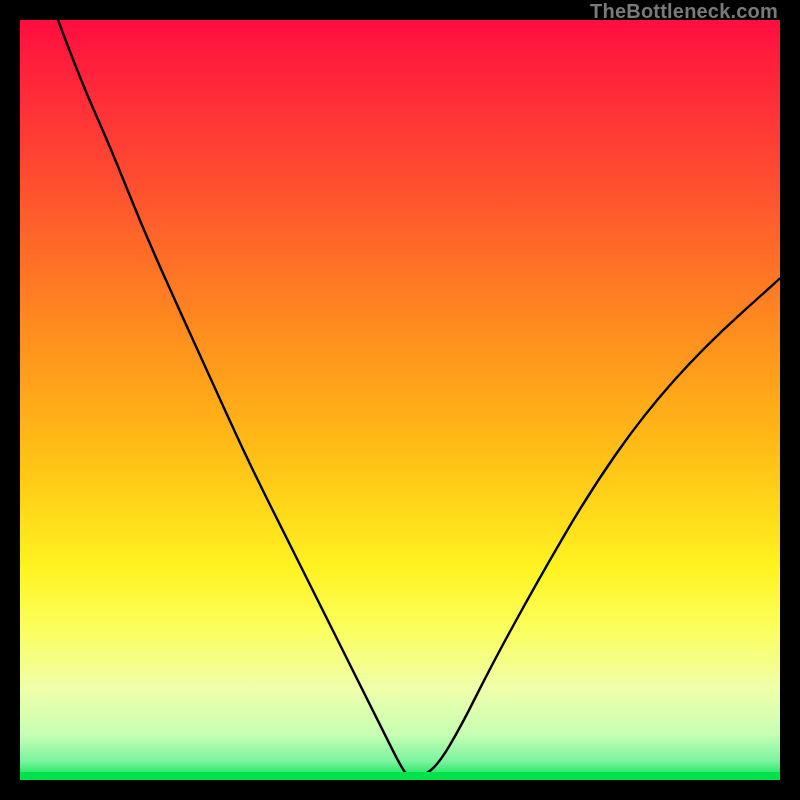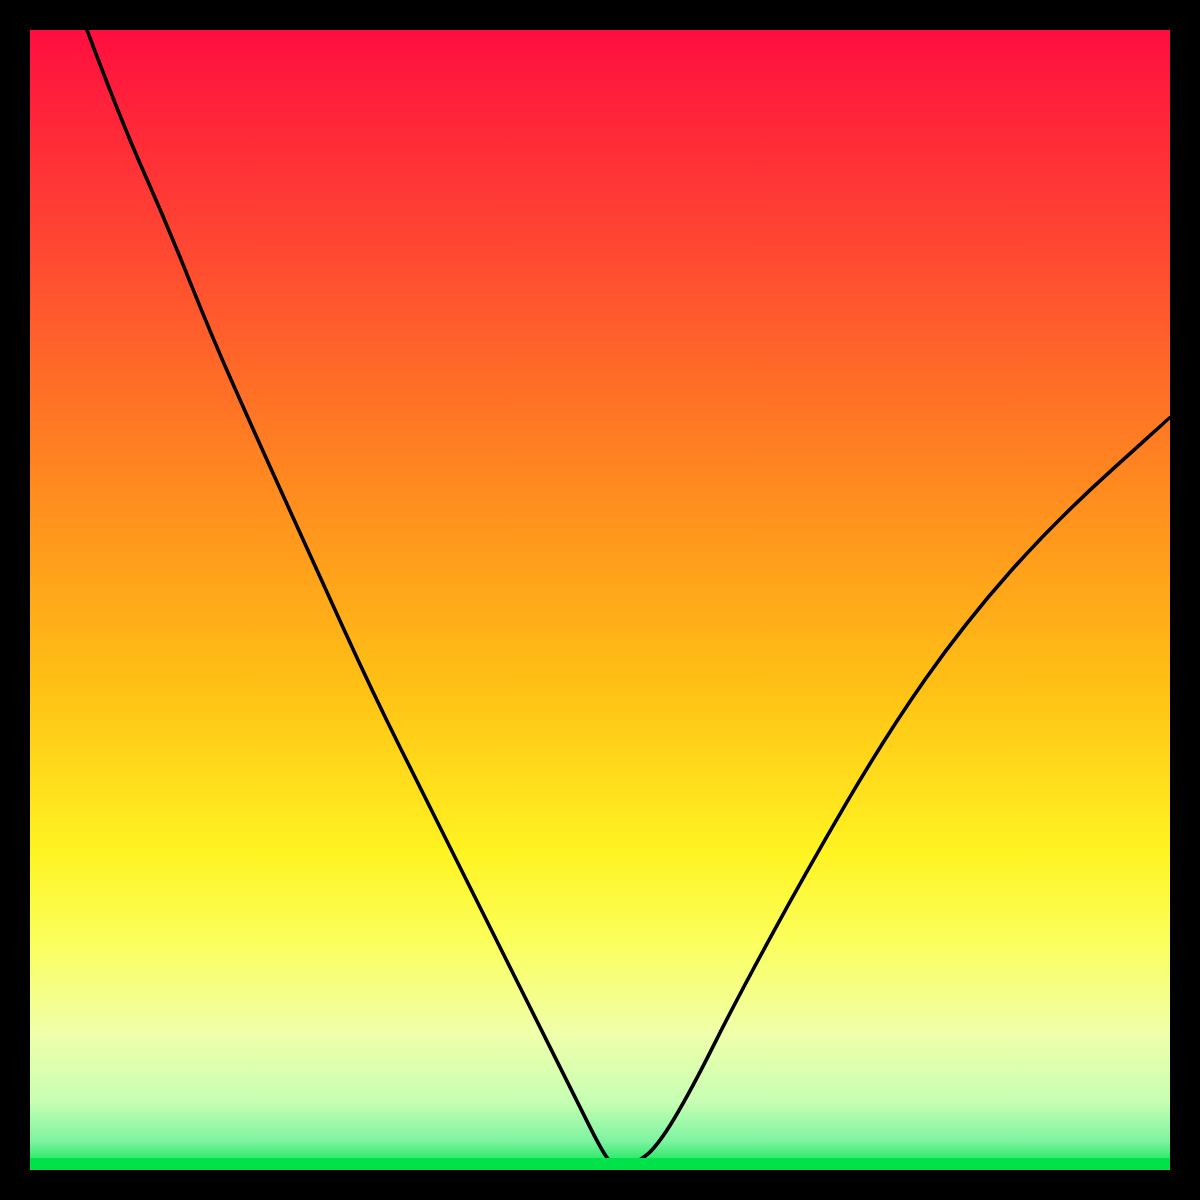--- a/index.html
+++ b/index.html
@@ -68,13 +68,14 @@
             <stop offset="100%" stop-color="#00e24a"></stop>
           </linearGradient>
       </defs>
       <rect id="bg-rect" x="0" y="0" width="760" height="760" fill="url(#bg-grad)"></rect>
       <path id="curve-path" fill="none" d="M 38 0 Q 60.800000000000004 60.799999999999955 76 95 Q 91.2 129.20000000000005 106.4 167.20000000000005 Q 121.60000000000001 205.20000000000005 136.8 239.4 Q 152 273.59999999999997 171 315.4 Q 190 357.2 209 399 Q 228 440.8 247 478.79999999999995 Q 266 516.8 285 554.8 Q 304 592.8 323 630.8 Q 342 668.8 353.4 691.5999999999999 Q 364.8 714.4 372.4 729.5999999999999 Q 380 744.8 383.8 750.5 Q 387.6 756.2 391.4 756.58 Q 395.2 756.96 399 756.58 Q 402.8 756.2 410.40000000000003 750.5 Q 418.00000000000006 744.8 429.4 725.8 Q 440.79999999999995 706.8 456 676.4 Q 471.2 646 494 604.2 Q 516.8000000000001 562.4 543.4000000000001 516.8 Q 570 471.2 596.5999999999999 433.2 Q 623.1999999999999 395.2 653.5999999999999 361 Q 684 326.8 722 292.6 T 760 258.4" stroke="#000000" stroke-width="2.4" stroke-linecap="round"></path>
       <ellipse id="marker-ellipse" cx="395.2" cy="756.96" rx="7" ry="5" fill="#c98374"></ellipse>
     </svg>
     <div class="bottom-band"></div>
   </div>
 
+  <div class="watermark">TheBottleneck.com</div>
 </div>
 
 </body></html>

